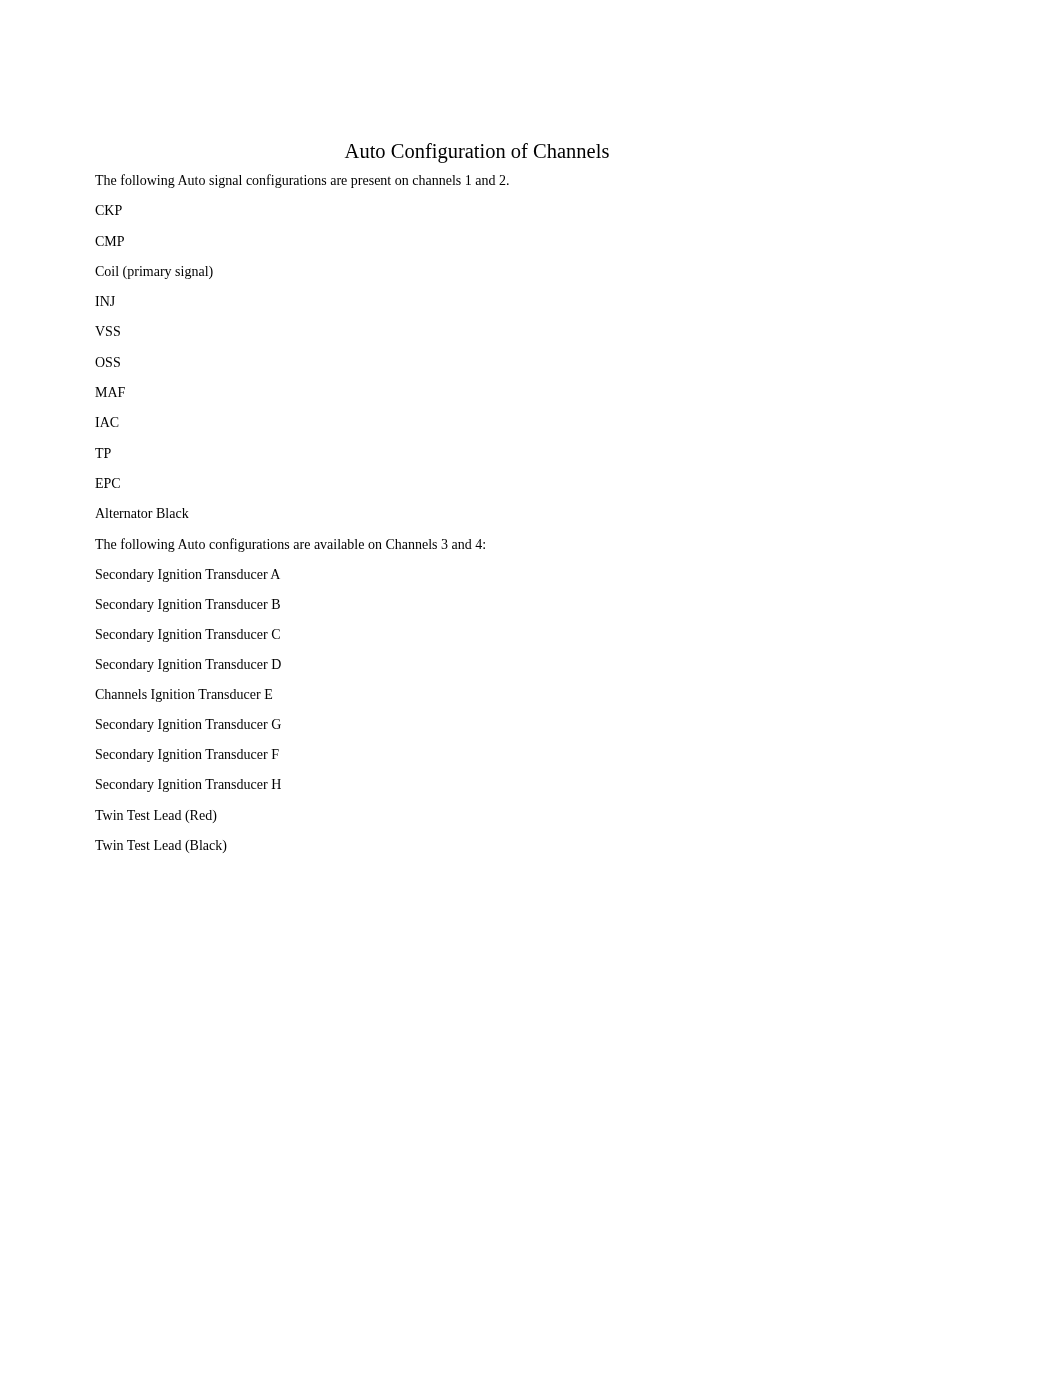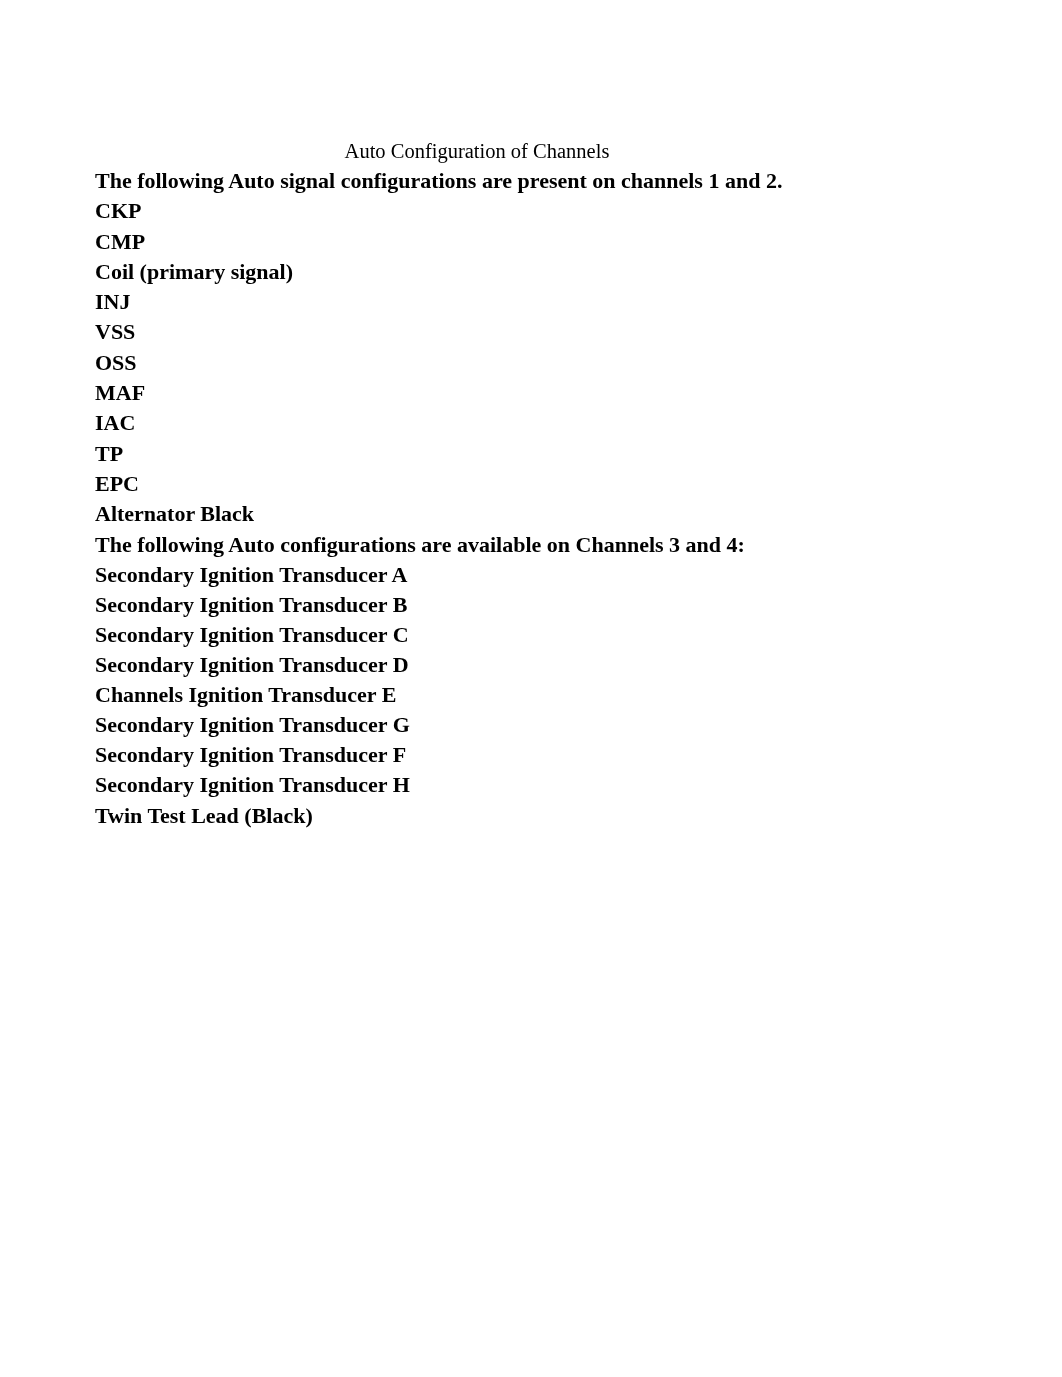--- a/index.html
+++ b/index.html
@@ -34,25 +34,24 @@
   .doc-title {
     font-size: 20.5px;
     line-height: 30px;
     text-align: center;
     width: 876px;
     margin-left: -56px;
     color: #000000;
     white-space: nowrap;
   }
   .para {
-    font-size: 22px;
+    font-size: 14px;
     line-height: 30.3px;
     color: #000000;
     white-space: nowrap;
-    font-weight: bold;
   }
   .para.tight {
     line-height: 29.8px;
   }
 </style>
 </head>
 <body>
 
 <div class="page">
   <div class="doc-body">
@@ -76,16 +75,17 @@
     <div class="para">The following Auto configurations are available on Channels 3 and 4:</div>
 
     <div class="para">Secondary Ignition Transducer A</div>
     <div class="para tight">Secondary Ignition Transducer B</div>
     <div class="para">Secondary Ignition Transducer C</div>
     <div class="para tight">Secondary Ignition Transducer D</div>
     <div class="para tight">Channels Ignition Transducer E</div>
     <div class="para">Secondary Ignition Transducer G</div>
     <div class="para">Secondary Ignition Transducer F</div>
     <div class="para">Secondary Ignition Transducer H</div>
+    <div class="para">Twin Test Lead (Red)</div>
     <div class="para">Twin Test Lead (Black)</div>
 
   </div>
 </div>
 
 </body></html>

